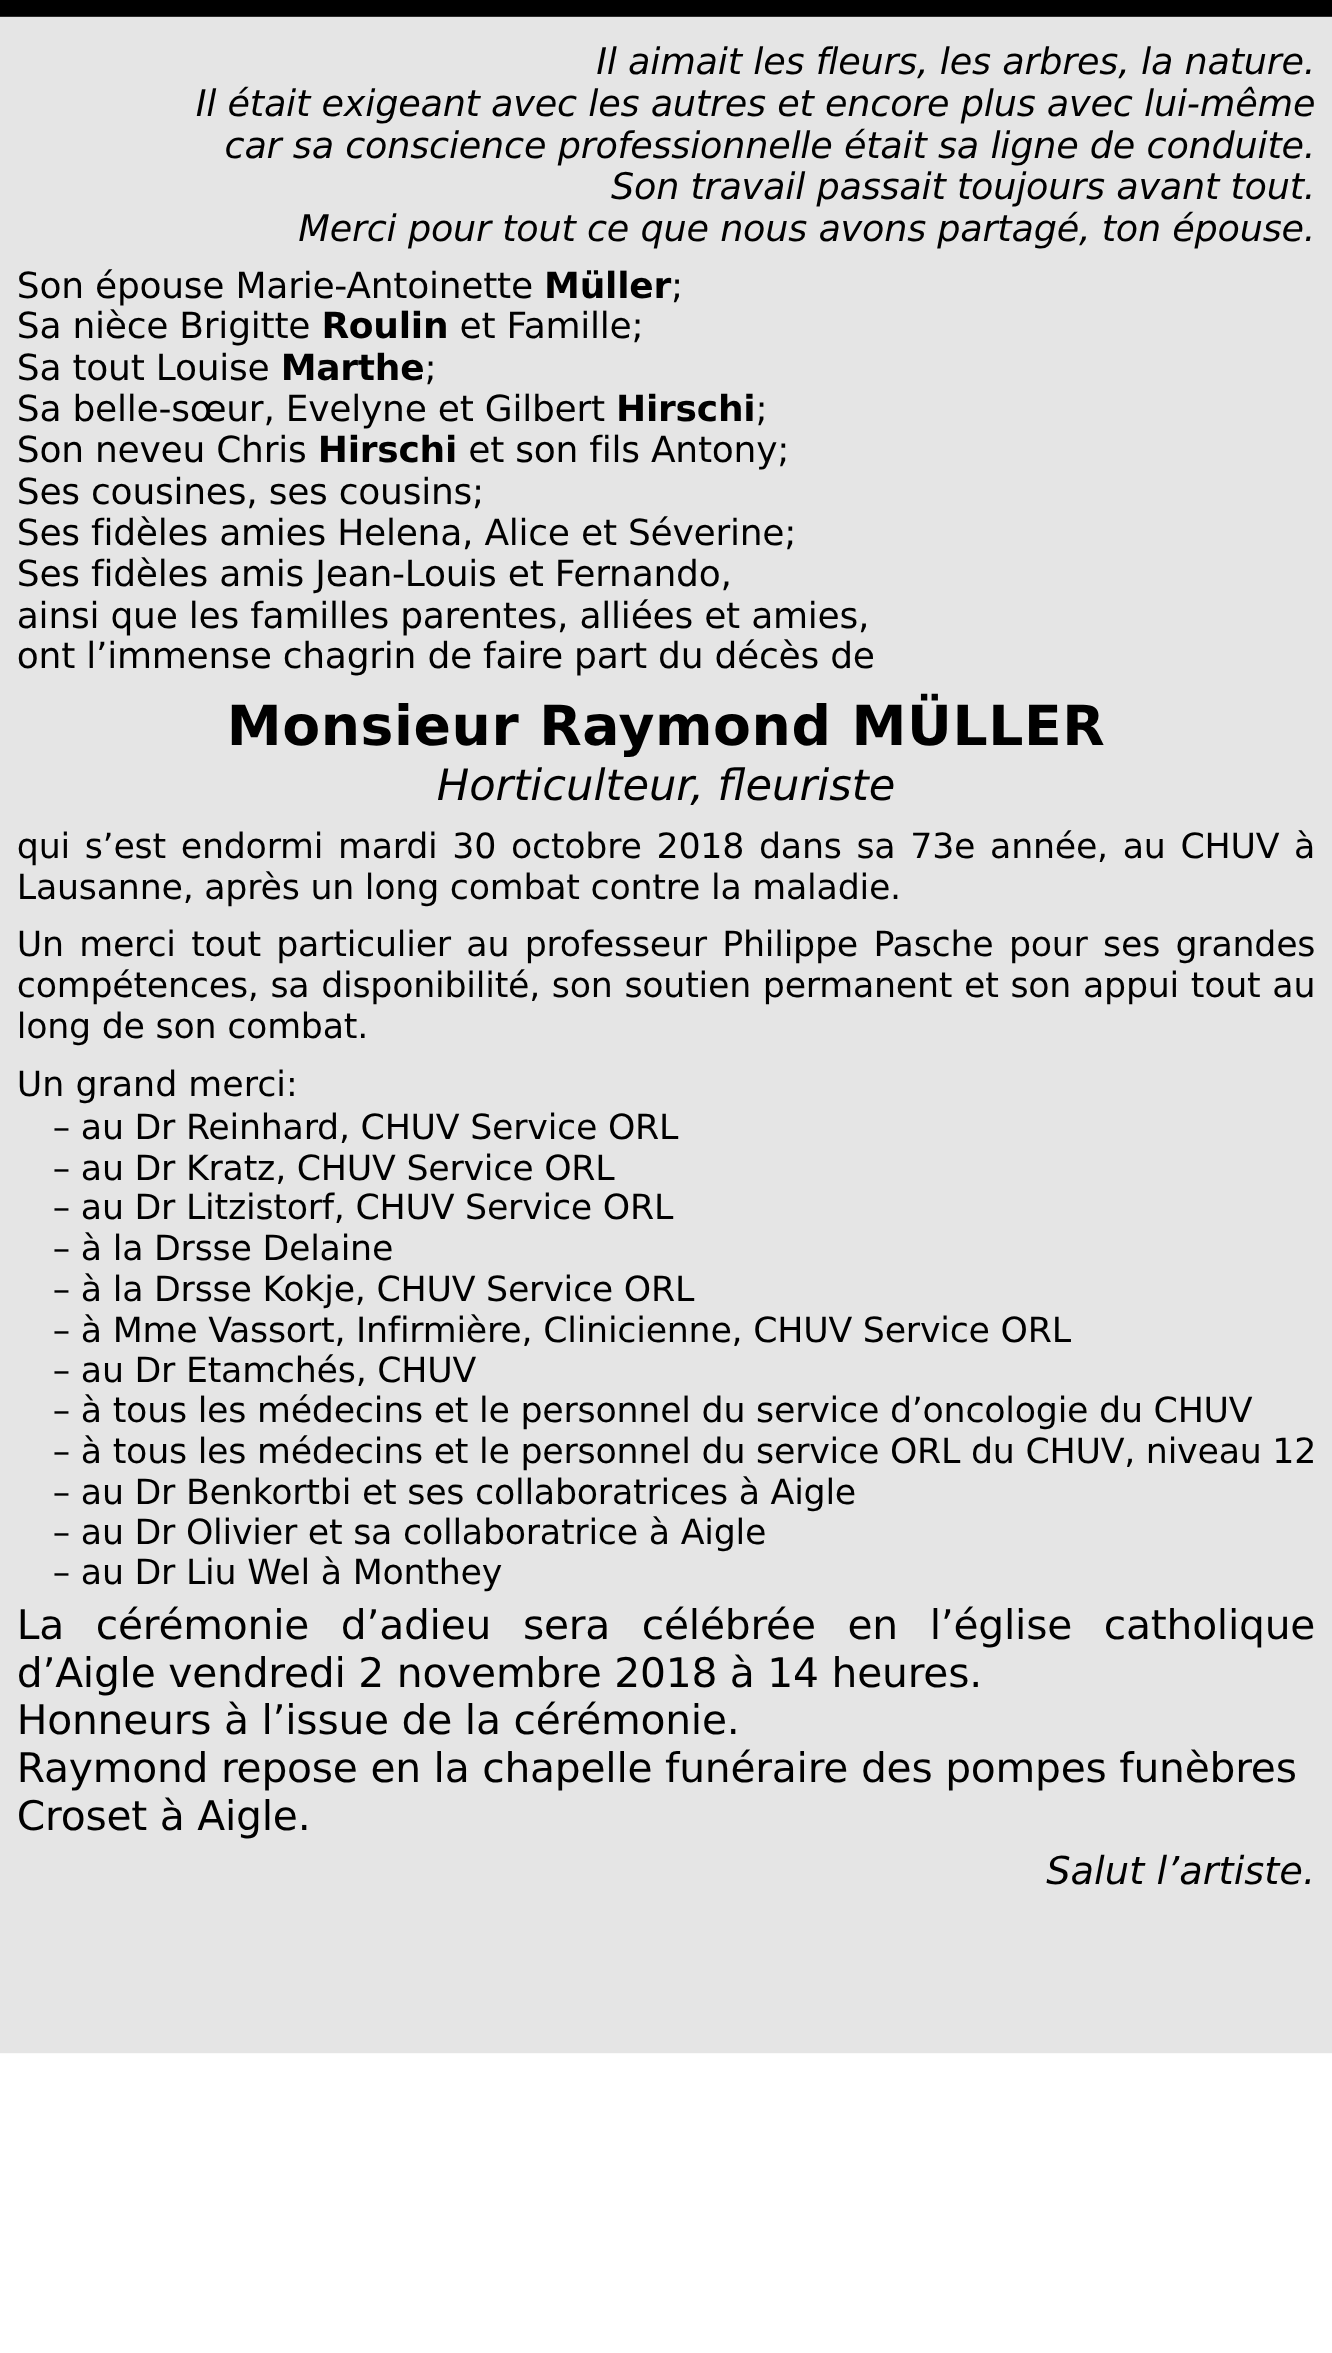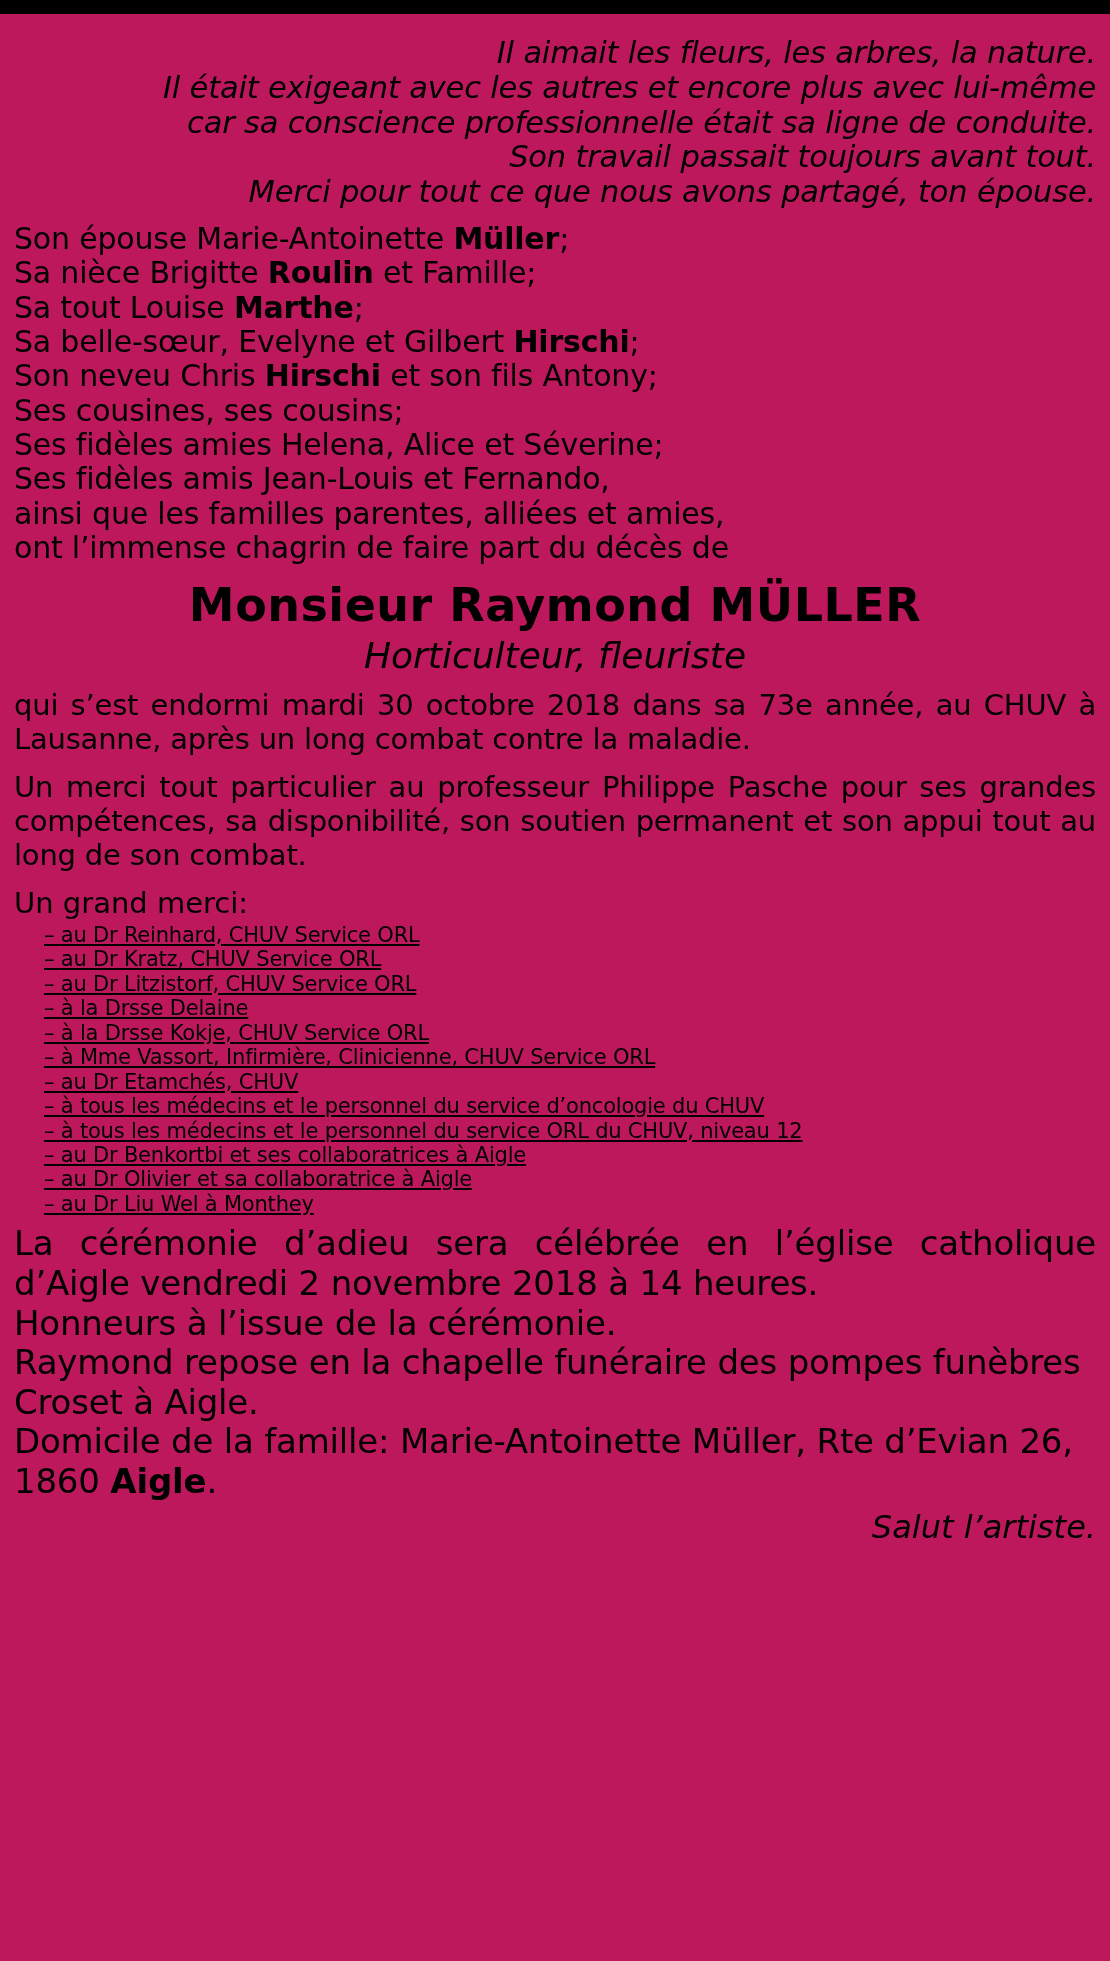--- a/index.html
+++ b/index.html
@@ -10,23 +10,23 @@
   body {
     width: 1110px;
     height: 1961px;
     font-family: "Liberation Sans", sans-serif;
     color: #000000;
     overflow: hidden;
   }
   .page {
     position: relative;
     width: 1110px;
-    height: 1961px;
+    height: 1711px;
     box-sizing: border-box;
-    background: #be185d;
+    background: #e5e5e5;
   }
   .top-rule {
     width: 1110px;
     height: 14px;
     background: #000000;
   }
   .content {
     box-sizing: border-box;
     padding: 22px 14px 0 14px;
   }
@@ -84,25 +84,24 @@
   .thanks-head {
     font-size: 29px;
     line-height: 1.17;
     margin: 0 0 2px 0;
     font-family: "DejaVu Sans", sans-serif;
   }
   .thanks-list {
     list-style: none;
     margin: 0 0 8px 0;
     padding: 0 0 0 30px;
-    font-size: 21px;
+    font-size: 29px;
     line-height: 1.165;
     letter-spacing: -0.2px;
     font-family: "DejaVu Sans", sans-serif;
-    text-decoration: underline;
   }
   .thanks-list li {
     white-space: nowrap;
   }
   .thanks-list li::before {
     content: "\2013\00a0";
   }
 
   .closing {
     font-size: 34px;
@@ -183,20 +182,19 @@
       <li>à tous les médecins et le personnel du service ORL du CHUV, niveau 12</li>
       <li>au Dr Benkortbi et ses collaboratrices à Aigle</li>
       <li>au Dr Olivier et sa collaboratrice à Aigle</li>
       <li>au Dr Liu Wel à Monthey</li>
     </ul>
 
     <div class="closing">
       <div class="justify">La cérémonie d’adieu sera célébrée en l’église catholique d’Aigle vendredi 2 novembre 2018 à 14 heures.</div>
       <div>Honneurs à l’issue de la cérémonie.</div>
       <div>Raymond repose en la chapelle funéraire des pompes funèbres Croset à Aigle.</div>
-      <div><span>Domicile de la famille: Marie-Antoinette Müller, Rte d’Evian 26, 1860 </span><b>Aigle</b><span>.</span></div>
     </div>
 
     <div class="signoff">Salut l’artiste.</div>
 
 
   </div>
 </div>
 
 </body></html>

